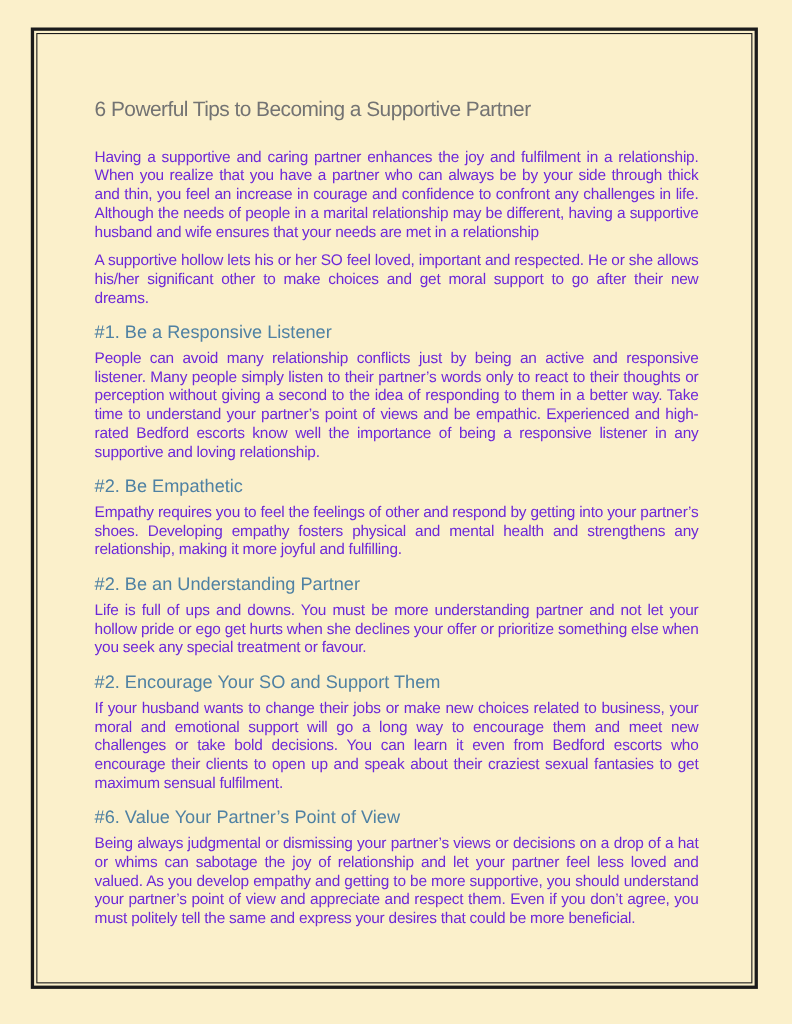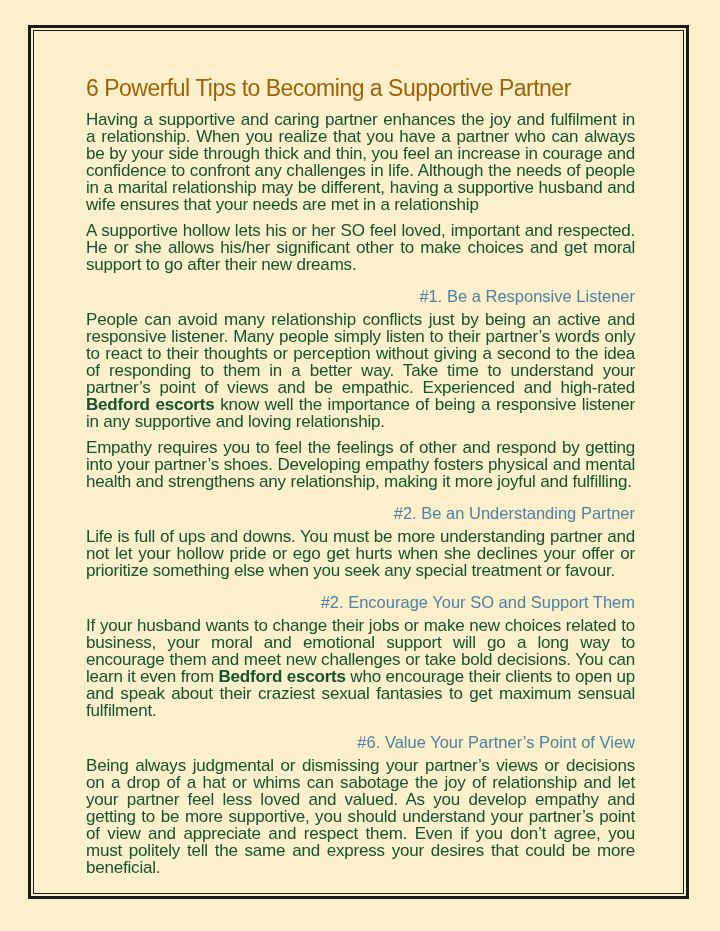--- a/index.html
+++ b/index.html
@@ -29,61 +29,61 @@
     height: 100%;
     box-sizing: border-box;
     border: 1px solid #1B1B1B;
     overflow: hidden;
   }
   .content {
     padding: 42px 48px 0 52px;
   }
   .title {
     margin: 0 0 7px 0;
-    font-size: 23px;
-    line-height: 31px;
+    font-size: 19px;
+    line-height: 54px;
     font-weight: 400;
     letter-spacing: -0.5px;
-    color: #a16207;
+    color: #737373;
   }
   .body-text {
     margin: 0 0 9px 0;
-    font-size: 17px;
+    font-size: 14px;
     line-height: 17px;
     letter-spacing: -0.2px;
     text-align: justify;
-    color: #14532d;
+    color: #6d28d9;
   }
   .section-heading {
     margin: 13px 0 4px 0;
     font-size: 16.5px;
     line-height: 21px;
     font-weight: 400;
     color: #4F81A3;
-    text-align: right;
   }
   .bold-term {
-    font-weight: bold;
+    font-weight: normal;
   }
 </style>
 </head>
 <body>
 
 <div class="frame-outer">
   <div class="frame-inner">
     <div class="content">
 
       <h1 class="title">6 Powerful Tips to Becoming a Supportive Partner</h1>
 
       <p class="body-text">Having a supportive and caring partner enhances the joy and fulfilment in a relationship. When you realize that you have a partner who can always be by your side through thick and thin, you feel an increase in courage and confidence to confront any challenges in life. Although the needs of people in a marital relationship may be different, having a supportive husband and wife ensures that your needs are met in a relationship</p>
       <p class="body-text">A supportive hollow lets his or her SO feel loved, important and respected. He or she allows his/her significant other to make choices and get moral support to go after their new dreams.</p>
 
       <h2 class="section-heading">#1. Be a Responsive Listener</h2>
       <p class="body-text"><span>People can avoid many relationship conflicts just by being an active and responsive listener. Many people simply listen to their partner’s words only to react to their thoughts or perception without giving a second to the idea of responding to them in a better way. Take time to understand your partner’s point of views and be empathic. Experienced and high-rated </span><span class="bold-term">Bedford escorts</span><span> know well the importance of being a responsive listener in any supportive and loving relationship.</span></p>
 
+      <h2 class="section-heading">#2. Be Empathetic</h2>
       <p class="body-text"><span>Empathy requires you to feel the feelings of other and respond by getting into your partner’s shoes. Developing empathy fosters physical and mental health and strengthens any relationship, making it more joyful and fulfilling.</span><span class="bold-term"></span><span></span></p>
 
       <h2 class="section-heading">#2. Be an Understanding Partner</h2>
       <p class="body-text"><span>Life is full of ups and downs. You must be more understanding partner and not let your hollow pride or ego get hurts when she declines your offer or prioritize something else when you seek any special treatment or favour.</span><span class="bold-term"></span><span></span></p>
 
       <h2 class="section-heading">#2. Encourage Your SO and Support Them</h2>
       <p class="body-text"><span>If your husband wants to change their jobs or make new choices related to business, your moral and emotional support will go a long way to encourage them and meet new challenges or take bold decisions. You can learn it even from </span><span class="bold-term">Bedford escorts</span><span> who encourage their clients to open up and speak about their craziest sexual fantasies to get maximum sensual fulfilment.</span></p>
 
       <h2 class="section-heading">#6. Value Your Partner’s Point of View</h2>
       <p class="body-text"><span>Being always judgmental or dismissing your partner’s views or decisions on a drop of a hat or whims can sabotage the joy of relationship and let your partner feel less loved and valued. As you develop empathy and getting to be more supportive, you should understand your partner’s point of view and appreciate and respect them. Even if you don’t agree, you must politely tell the same and express your desires that could be more beneficial.</span><span class="bold-term"></span><span></span></p>

